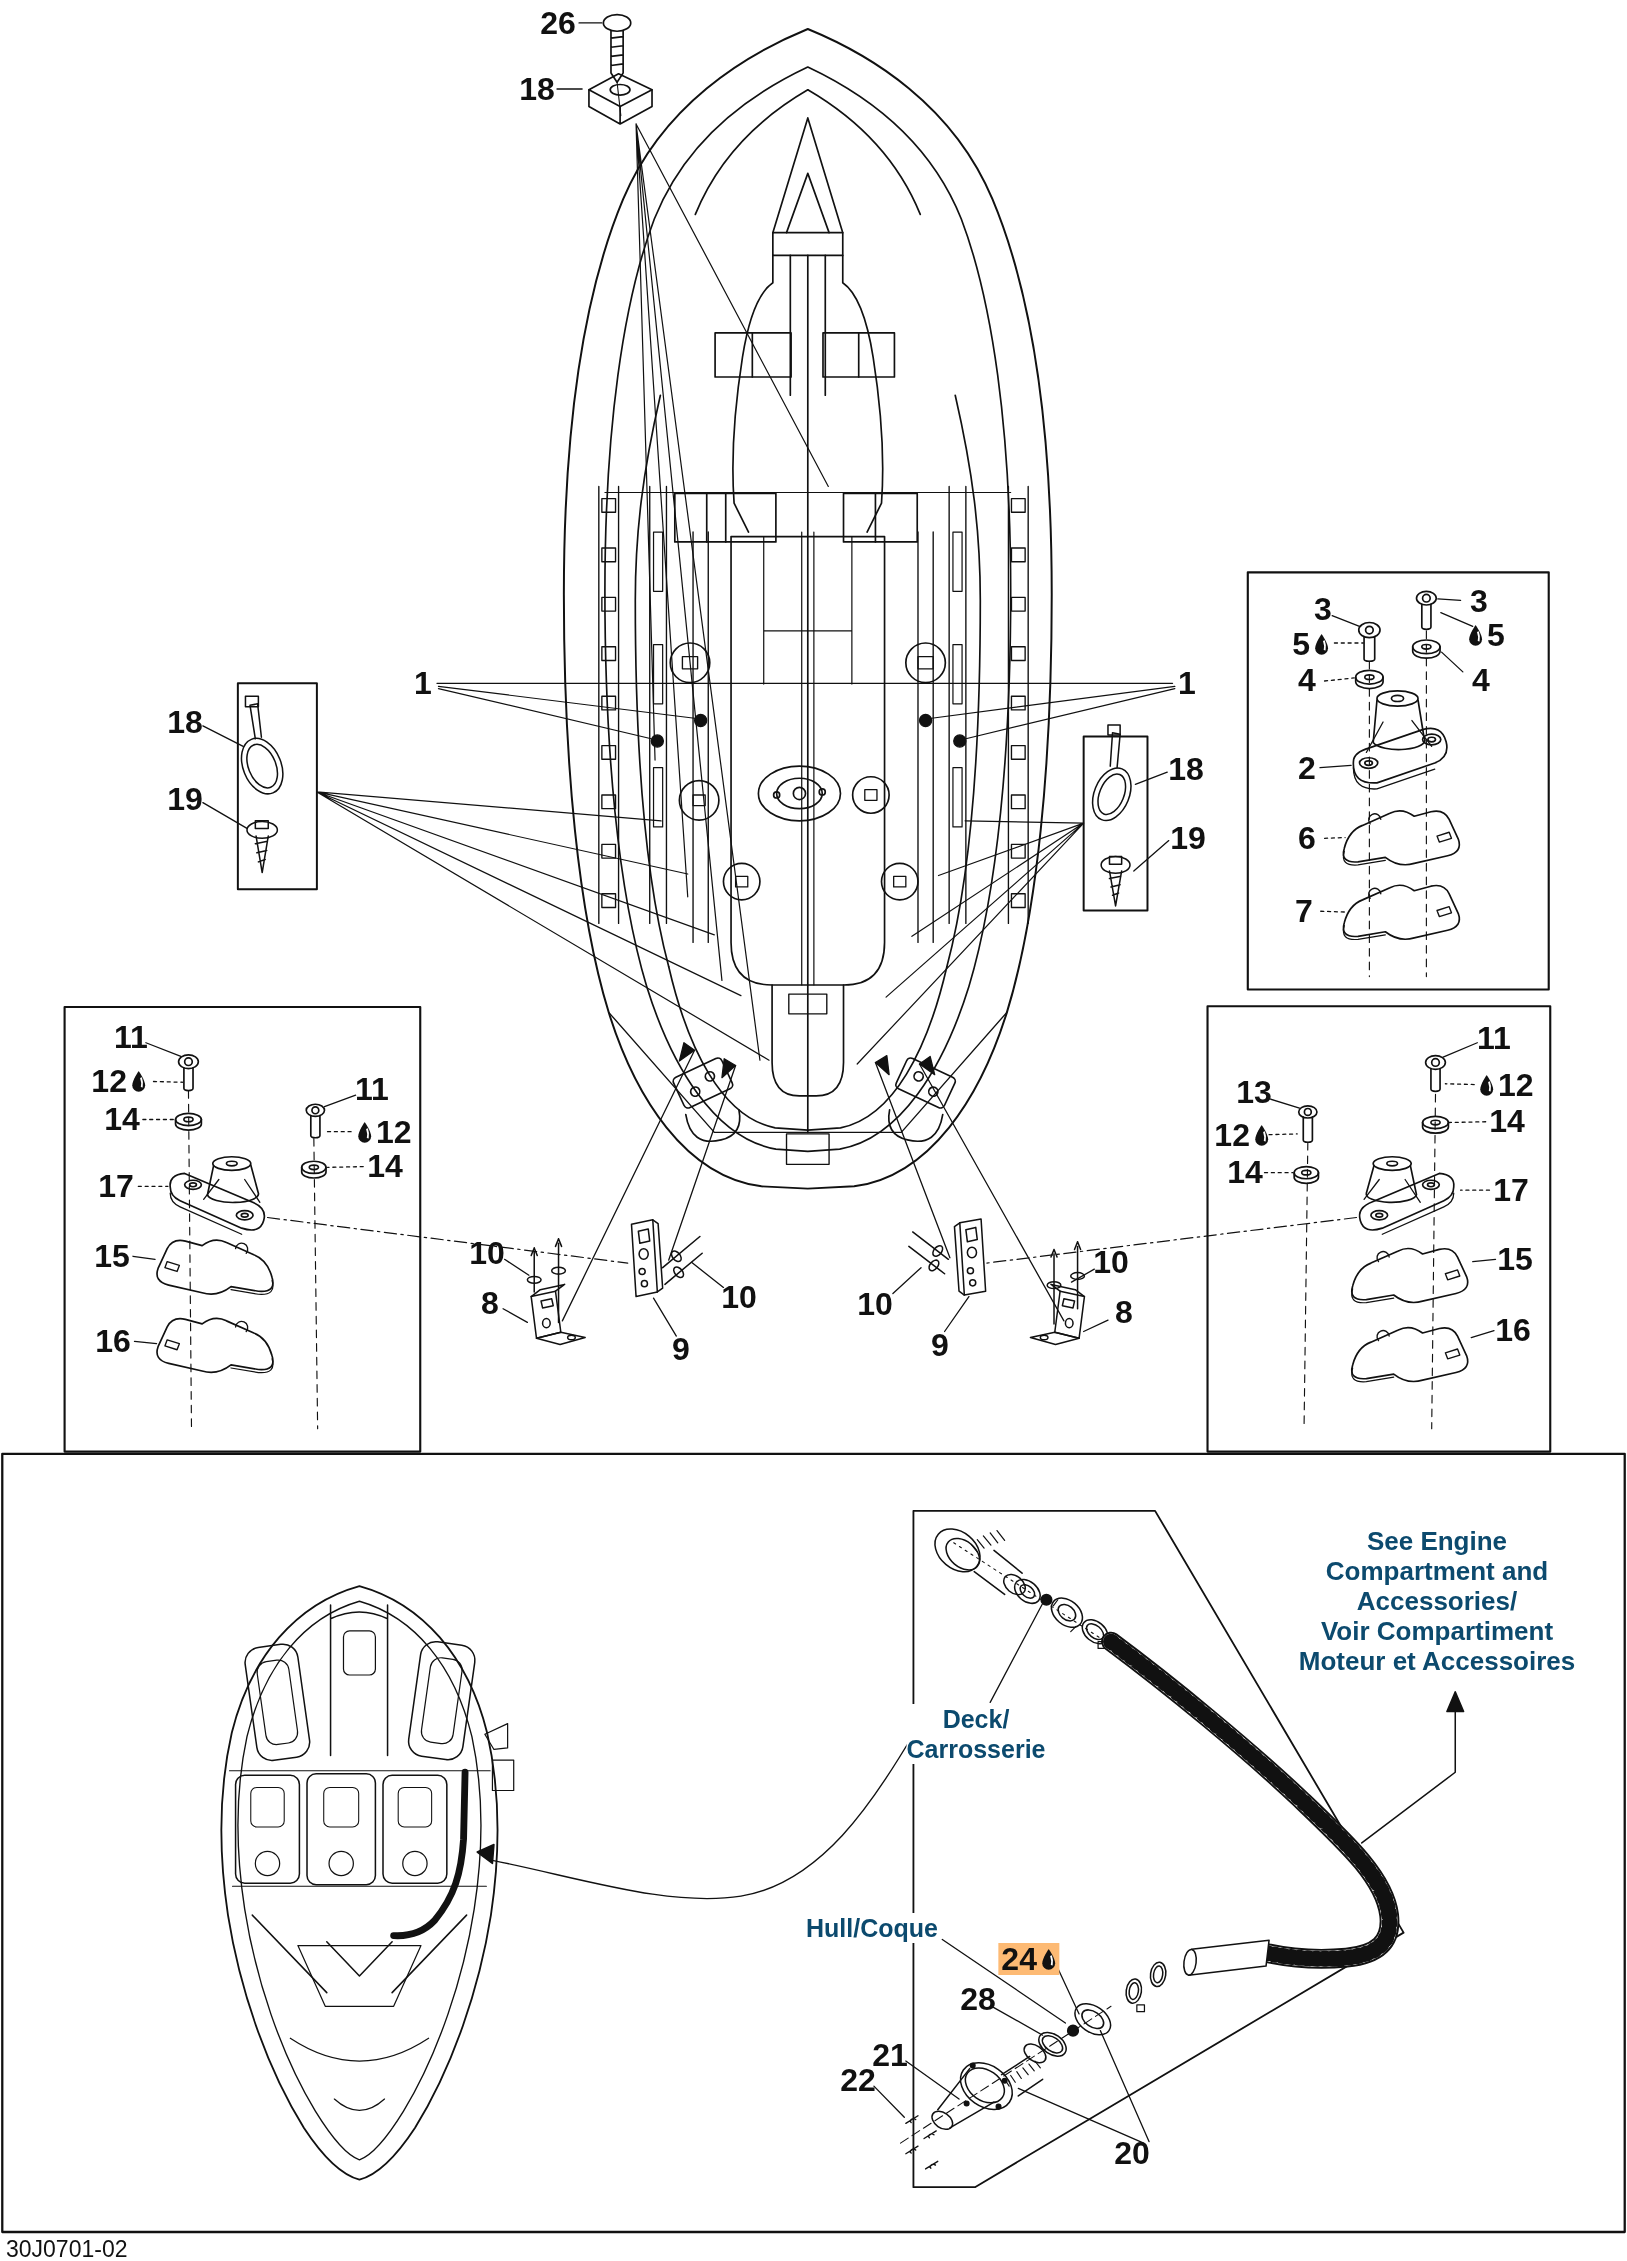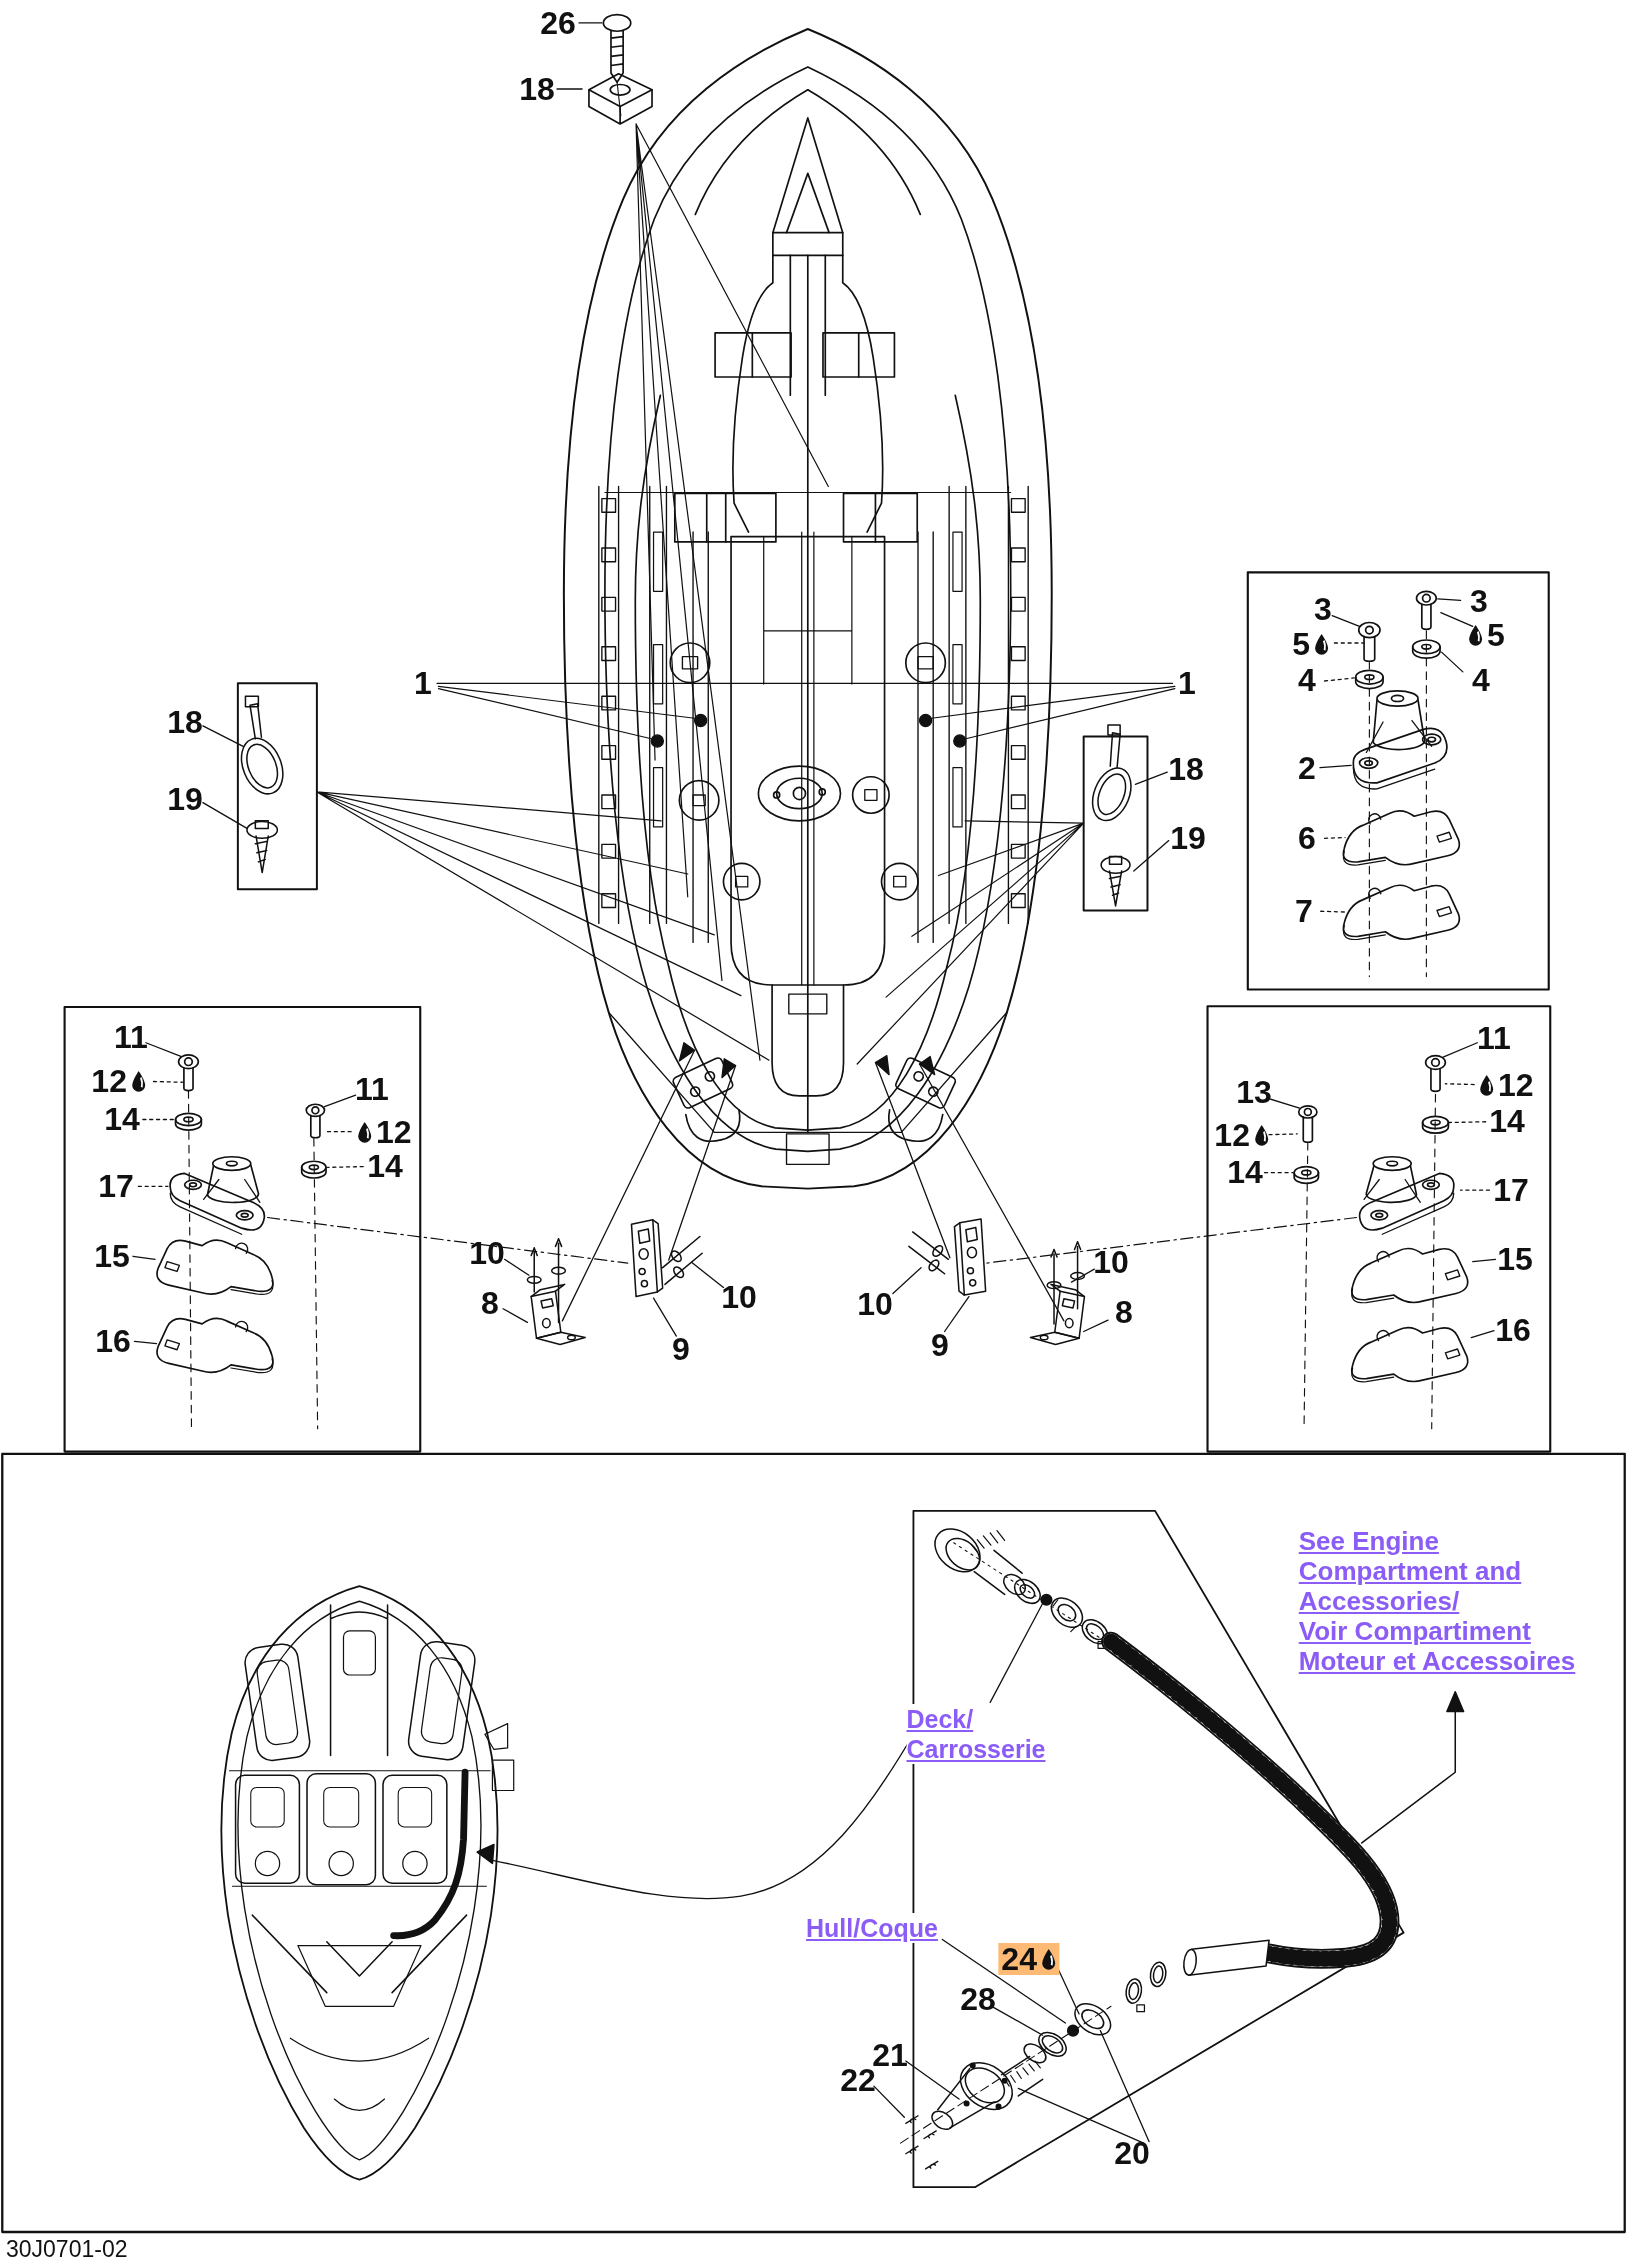--- a/index.html
+++ b/index.html
@@ -4,21 +4,21 @@
 <style>
   html,body{margin:0;padding:0;background:#fff;}
   .page{position:relative;width:1627px;height:2261px;background:#fff;overflow:hidden;
         font-family:"Liberation Sans",sans-serif;color:#111;}
   svg.art{position:absolute;left:0;top:0;}
   svg.art *{vector-effect:none;}
   .lbl{position:absolute;transform:translate(-50%,-50%);font-size:32px;font-weight:bold;
        line-height:1;white-space:nowrap;display:flex;align-items:center;gap:3px;color:#111;}
   .lbl.bg{background:#fdba74;padding:0 3px;}
   .note{position:absolute;transform:translate(-50%,-50%);font-size:26px;font-weight:bold;
-        line-height:30px;white-space:nowrap;color:#8b5cf6;background:#fff;text-decoration:underline;}
+        line-height:30px;text-align:center;white-space:nowrap;color:#0c4a6e;background:#fff;}
   .note.small{font-size:25px;}
   .code{position:absolute;left:6px;top:2236px;font-size:23px;font-weight:normal;color:#111;}
   .drop-icon{width:16.7px;height:23px;display:inline-block;flex:0 0 auto;}
 </style>
 </head>
 <body>
 
 <div class="page">
 
 <svg class="art" width="1627" height="2261" viewBox="0 0 2141 2975" fill="none" stroke="#111" stroke-width="2.2" stroke-linecap="round" stroke-linejoin="round">

